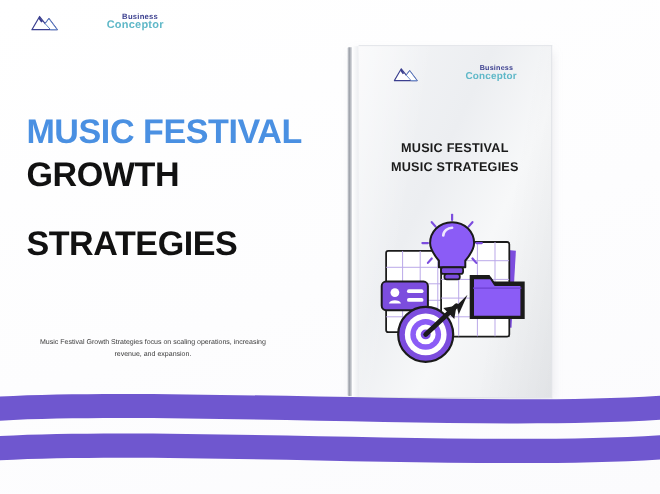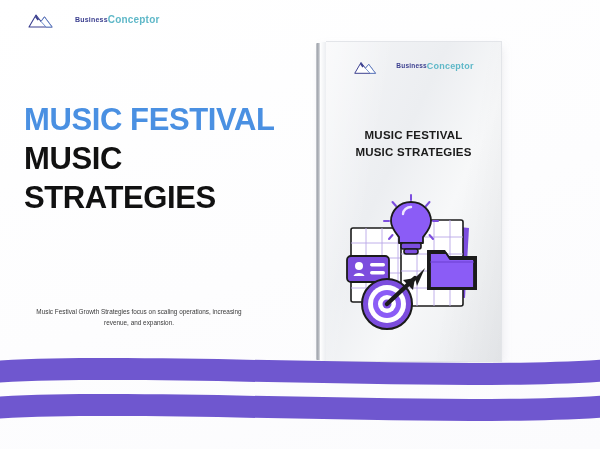--- a/index.html
+++ b/index.html
@@ -27,22 +27,23 @@
     display: flex;
     align-items: center;
     gap: 3px;
   }
   .logo-mark {
     flex: 0 0 auto;
     line-height: 0;
   }
   .logo-words {
     display: flex;
-    flex-direction: row;
+    flex-direction: column;
     line-height: 1;
+    margin-left: 36px;
   }
   .logo-top {
     font-weight: bold;
     color: #3b3f8f;
     letter-spacing: .2px;
   }
   .logo-bottom {
     font-weight: bold;
     color: #5fb8c8;
     letter-spacing: .2px;
@@ -67,21 +68,21 @@
   }
   .title-line {
     font-weight: bold;
     font-size: 31px;
     line-height: 1.26;
     letter-spacing: -0.4px;
     white-space: nowrap;
   }
   #title-line-1 { color: #4a90e2; }
   #title-line-2 { color: #111111; }
-  #title-line-3 { color: #111111; }
+  #title-line-3 { color: #111111; margin-top: 24px; }
 
   #subtitle {
     position: absolute;
     left: 28px;
     top: 306px;
     width: 222px;
     font-size: 6.4px;
     line-height: 1.75;
     color: #3a3a3a;
     text-align: center;
@@ -206,21 +207,21 @@
       </svg>
     </span>
     <span class="logo-words">
       <span class="logo-top">Business</span>
       <span class="logo-bottom">Conceptor</span>
     </span>
   </div>
 
   <div id="headline-block">
     <div class="title-line" id="title-line-1">MUSIC FESTIVAL</div>
-    <div class="title-line" id="title-line-2">MUSIC</div>
+    <div class="title-line" id="title-line-2">GROWTH</div>
     <div class="title-line" id="title-line-3">STRATEGIES</div>
   </div>
 
   <div id="subtitle">Music Festival Growth Strategies focus on scaling operations, increasing revenue, and expansion.</div>
 
   <div id="book">
     <div id="book-shadow"></div>
     <div id="book-spine-dark"></div>
     <div id="book-spine-light"></div>
 

